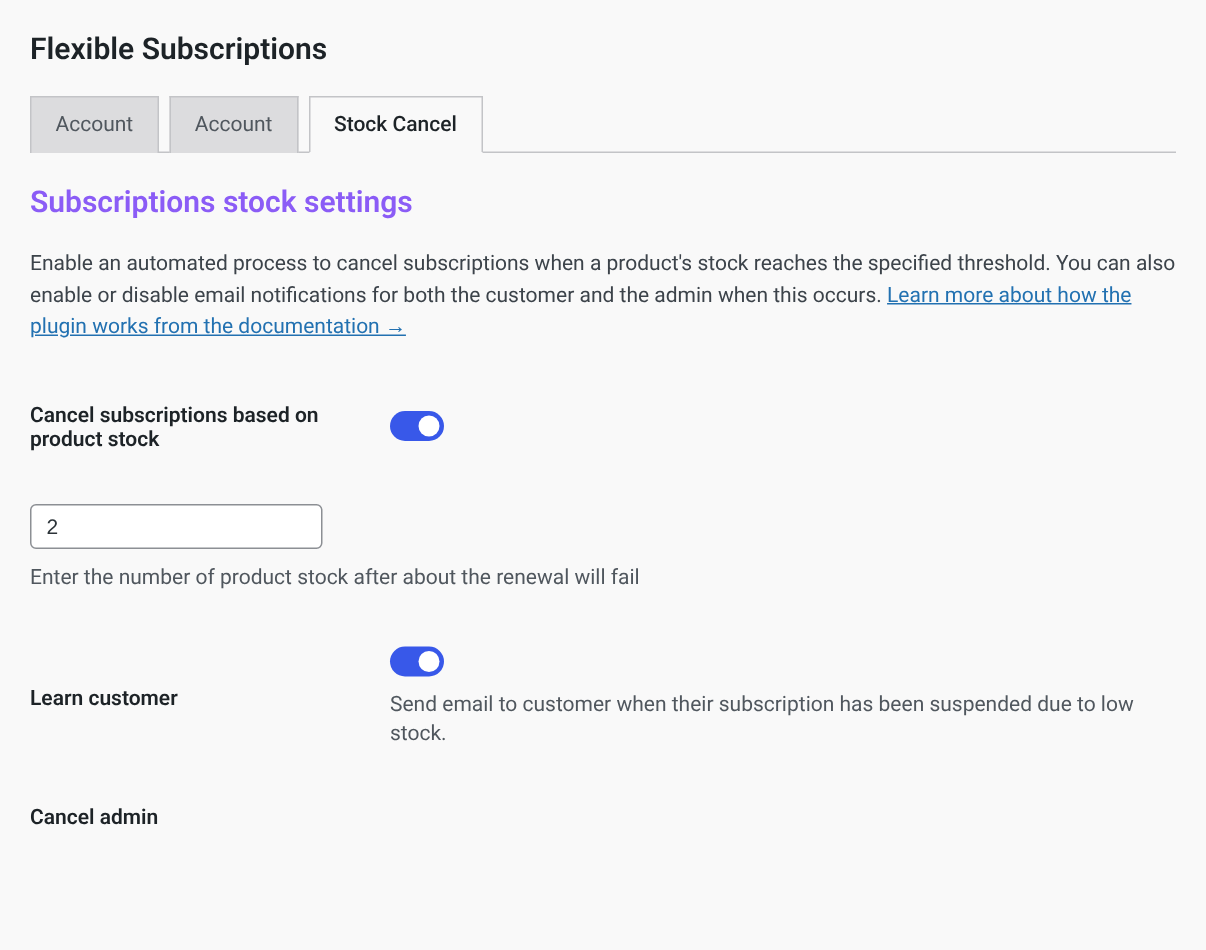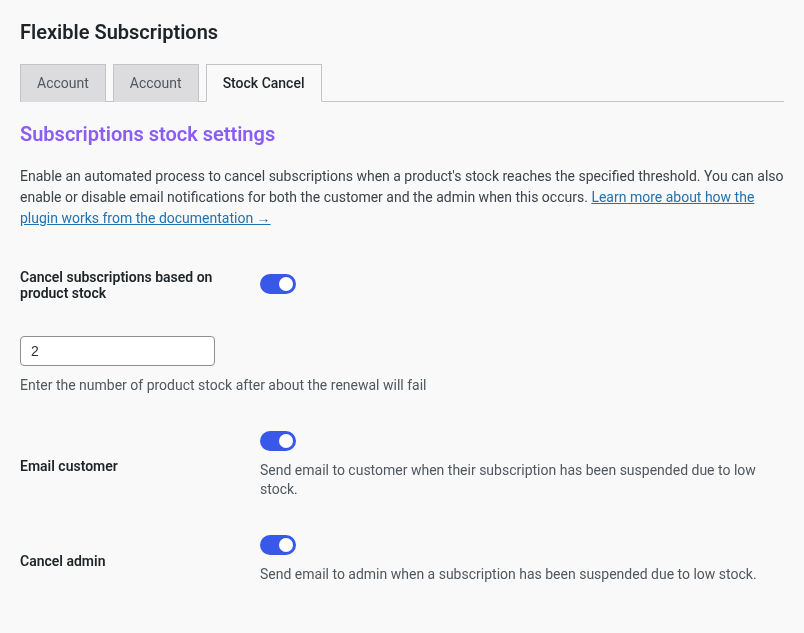--- a/index.html
+++ b/index.html
@@ -164,34 +164,27 @@
   </div>
 
   <div class="setting-row">
     <div class="setting-control">
       <input type="text" class="text-input" value="2" style="">
       <div class="setting-desc">Enter the number of product stock after about the renewal will fail</div>
     </div>
   </div>
 
   <div class="setting-row">
-    <div class="setting-label">Email customer</div>
+    <div class="setting-label">Learn customer</div>
     <div class="setting-control">
       <label class="toggle">
         <input type="checkbox" checked="" style="">
         <span class="toggle-slider"></span>
       </label>
       <div class="setting-desc">Send email to customer when their subscription has been suspended due to low stock.</div>
     </div>
   </div>
 
   <div class="setting-row">
     <div class="setting-label">Cancel admin</div>
-    <div class="setting-control">
-      <label class="toggle">
-        <input type="checkbox" checked="" style="">
-        <span class="toggle-slider"></span>
-      </label>
-      <div class="setting-desc">Send email to admin when a subscription has been suspended due to low stock.</div>
-    </div>
   </div>
 
 </div>
 
 </body></html>

